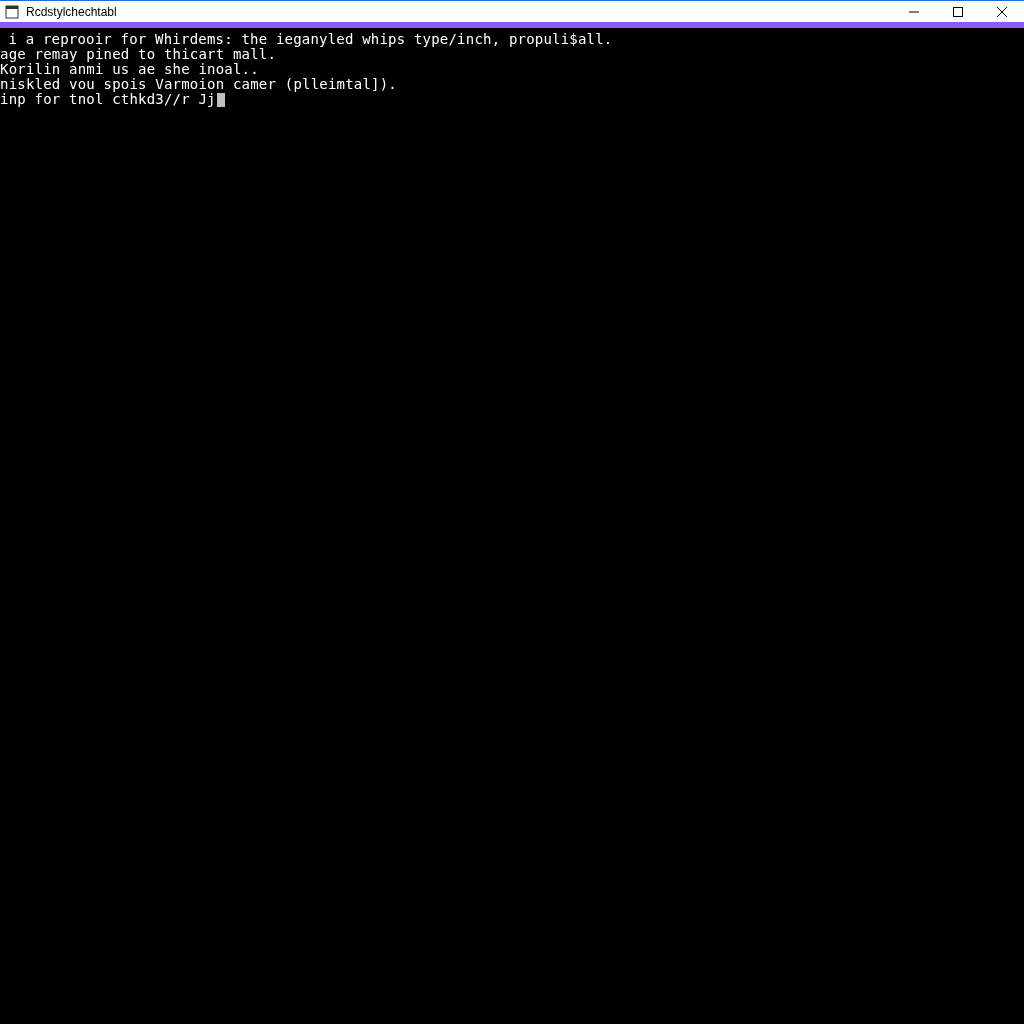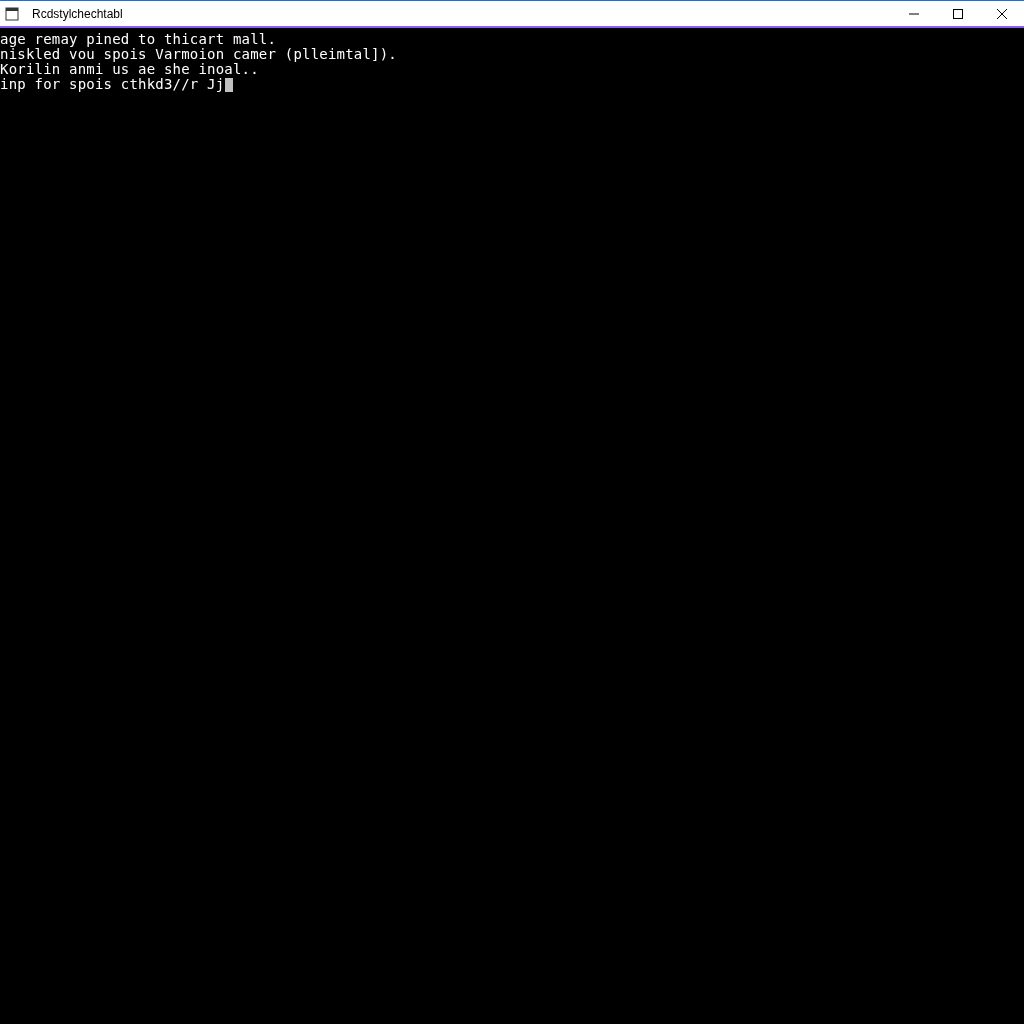--- a/index.html
+++ b/index.html
@@ -17,26 +17,25 @@
     .window {
       width: 100%;
       height: 100%;
       display: flex;
       flex-direction: column;
     }
     .titlebar {
       height: 28px;
       background: #ffffff;
       border-top: 1px solid #1a6fd8;
-      border-bottom: 2px solid #8b5cf6;
+      border-bottom: 6px solid #8b5cf6;
       display: flex;
       align-items: center;
       padding-left: 4px;
       position: relative;
-      gap: 6px;
     }
     .app-icon {
       width: 16px;
       height: 16px;
       margin-right: 6px;
       display: flex;
       align-items: center;
       justify-content: center;
       flex-shrink: 0;
     }
@@ -121,19 +120,20 @@
       </div>
       <div class="ctrl-btn">
         <svg viewBox="0 0 10 10">
             <line x1="0" y1="0" x2="10" y2="10"></line>
             <line x1="10" y1="0" x2="0" y2="10"></line>
           </svg>
       </div>
     </div>
   </div>
   <div class="console">
+    <div class="line">￼i a reprooir for Whirdems: the ieganyled whips type/inch, propuli$all.</div>
     <div class="line"></div>
     <div class="line">age remay pined to thicart mall.</div>
+    <div class="line">Korilin anmi us ae she inoal..</div>
     <div class="line">niskled vou spois Varmoion camer (plleimtal]).</div>
-    <div class="line">Korilin anmi us ae she inoal..</div>
-    <div class="line"><span>inp for spois cthkd3//r Jj</span><span class="cursor-block"></span></div>
+    <div class="line"><span>inp for tnol cthkd3//r Jj</span><span class="cursor-block"></span></div>
   </div>
 </div>
 
 </body></html>

